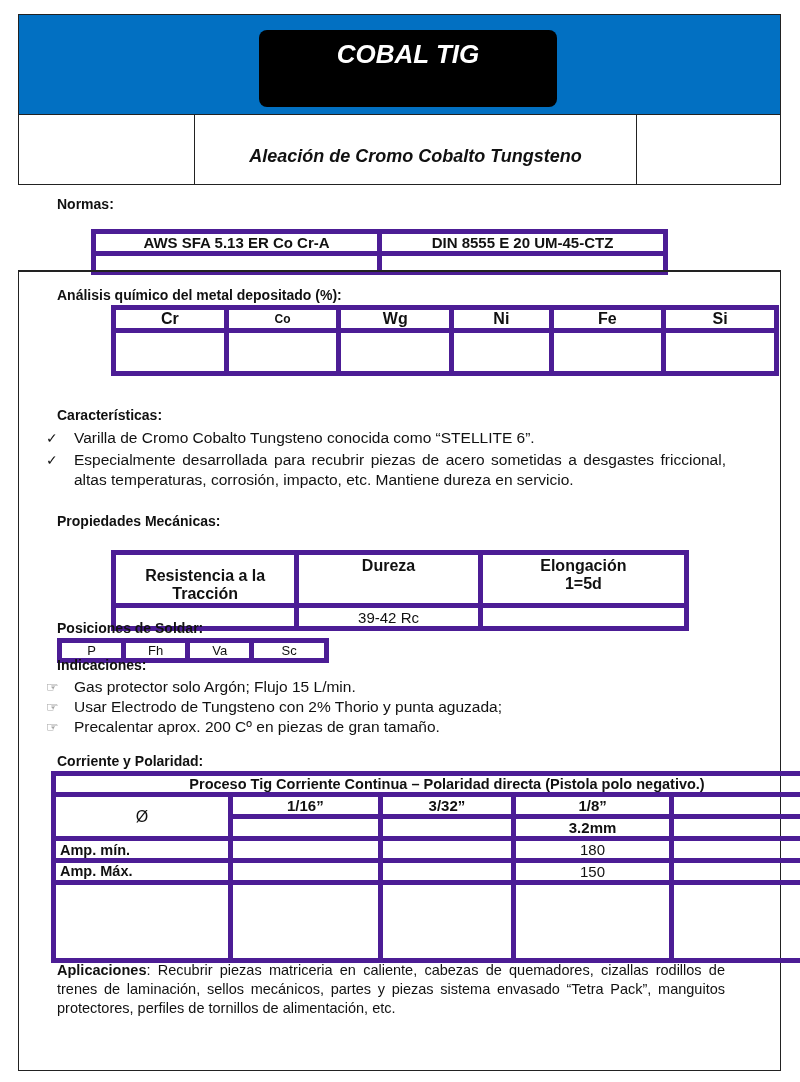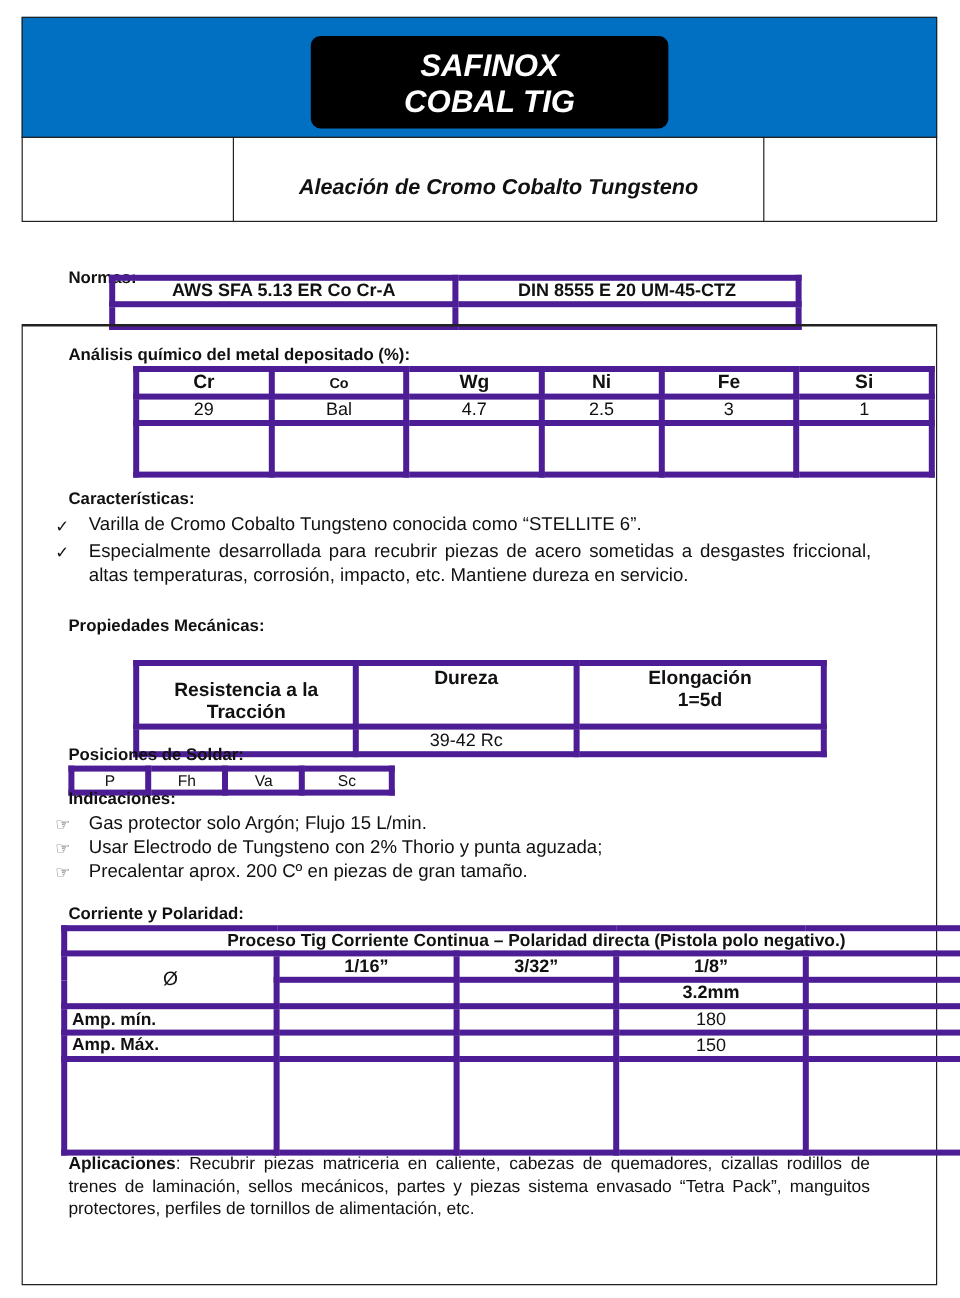--- a/index.html
+++ b/index.html
@@ -19,29 +19,28 @@
   .bullet{display:flex;}
   .bullet .ico{width:28px;flex:0 0 28px;font-size:14px;}
   .bullet .txt{flex:1;text-align:justify;}
   .apps{left:57px;top:961px;width:668px;font-size:14.5px;line-height:19px;text-align:justify;}
 </style>
 </head>
 <body>
 
 <div class="abs header-band"></div>
 <div class="abs title-box">
-  <div>SAFINOX</div>
   <div>COBAL TIG</div>
 </div>
 <div class="abs sub-row"></div>
 <div class="abs sub-div1"></div>
 <div class="abs sub-div2"></div>
 <div class="abs subtitle">Aleación  de Cromo Cobalto Tungsteno</div>
 
-<div class="abs lbl" style="left:57px;top:223px;">Normas:</div>
+<div class="abs lbl" style="left:57px;top:196px;">Normas:</div>
 <table style="left:91px;top:229px;width:577px;">
   <tbody>
       <tr style="height:21px;">
     <td style="width:50%;font-weight:bold;">AWS SFA  5.13 ER Co Cr-A</td>
     <td style="font-weight:bold;">DIN 8555 E 20 UM-45-CTZ</td>
   </tr>
   <tr style="height:19px;">
         <td></td>
         <td></td>
       </tr>
@@ -53,28 +52,20 @@
 <div class="abs lbl" style="left:57px;top:287px;">Análisis químico del metal depositado (%):</div>
 <table style="left:111px;top:305px;width:668px;">
   <tbody>
       <tr style="height:23px;font-weight:bold;font-size:16px;">
     <td style="width:17%;font-weight:bold;font-size:16px;">Cr</td>
     <td style="width:17%;font-weight:bold;font-size:12px;">Co</td>
     <td style="width:17%;font-weight:bold;font-size:16px;">Wg</td>
     <td style="width:15%;font-weight:bold;font-size:16px;">Ni</td>
     <td style="width:17%;font-weight:bold;font-size:16px;">Fe</td>
     <td style="font-weight:bold;font-size:16px;">Si</td>
-  </tr>
-  <tr style="height:21px;">
-    <td>29</td>
-    <td>Bal</td>
-    <td>4.7</td>
-    <td>2.5</td>
-    <td>3</td>
-    <td>1</td>
   </tr>
   <tr style="height:43px;">
     <td></td>
         <td></td>
         <td></td>
     <td></td>
         <td></td>
         <td></td>
   </tr>
 </tbody>

